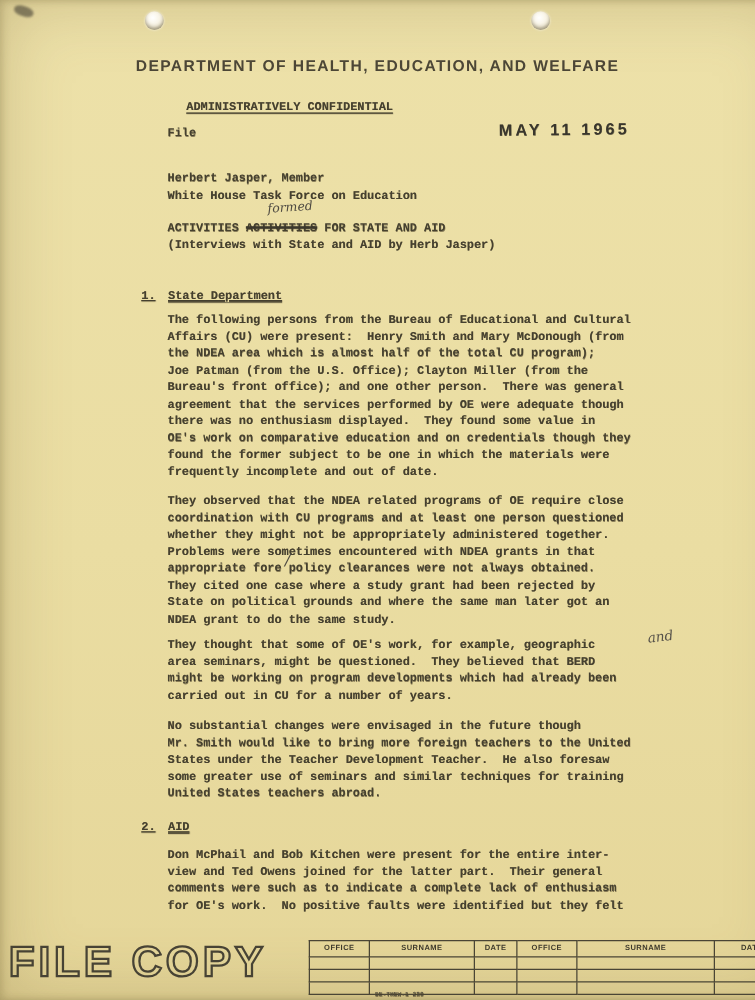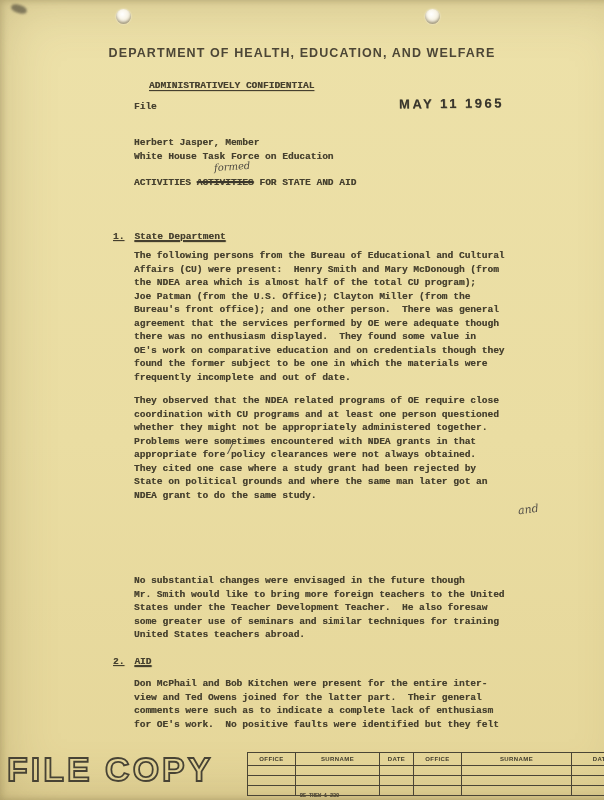--- a/index.html
+++ b/index.html
@@ -74,20 +74,21 @@
   <div class="abs typed classification">ADMINISTRATIVELY CONFIDENTIAL</div>
 
   <div class="abs typed file-label">File</div>
   <div class="abs date-stamp">MAY 11 1965</div>
 
   <div class="abs typed pre addressee">Herbert Jasper, Member
 White House Task Force on Education</div>
 
   <div class="abs typed subject-line1"><span>ACTIVITIES </span><span class="struck">ACTIVITIES</span><span> FOR STATE AND AID</span></div>
   <div class="abs handwriting correction">formed</div>
+  <div class="abs typed subject-line2">(Interviews with State and AID by Herb Jasper)</div>
 
   <div class="abs typed sec-heading sec1"><span class="num">1.</span><span class="head">State Department</span></div>
 
   <div class="abs typed pre para p2">They observed that the NDEA related programs of OE require close
 coordination with CU programs and at least one person questioned
 whether they might not be appropriately administered together.
 Problems were sometimes encountered with NDEA grants in that
 appropriate fore policy clearances were not always obtained.
 They cited one case where a study grant had been rejected by
 State on political grounds and where the same man later got an
@@ -96,20 +97,24 @@
 Affairs (CU) were present:  Henry Smith and Mary McDonough (from
 the NDEA area which is almost half of the total CU program);
 Joe Patman (from the U.S. Office); Clayton Miller (from the
 Bureau's front office); and one other person.  There was general
 agreement that the services performed by OE were adequate though
 there was no enthusiasm displayed.  They found some value in
 OE's work on comparative education and on credentials though they
 found the former subject to be one in which the materials were
 frequently incomplete and out of date.</div>
   <div class="abs handwriting insert-mark">/</div>
+  <div class="abs typed pre para p3">They thought that some of OE's work, for example, geographic
+area seminars, might be questioned.  They believed that BERD
+might be working on program developments which had already been
+carried out in CU for a number of years.</div>
   <div class="abs handwriting margin-and">and</div>
   <div class="abs typed pre para p4">No substantial changes were envisaged in the future though
 Mr. Smith would like to bring more foreign teachers to the United
 States under the Teacher Development Teacher.  He also foresaw
 some greater use of seminars and similar techniques for training
 United States teachers abroad.</div>
 
   <div class="abs typed sec-heading sec2"><span class="num">2.</span><span class="head">AID</span></div>
 
   <div class="abs typed pre para p5">Don McPhail and Bob Kitchen were present for the entire inter-

